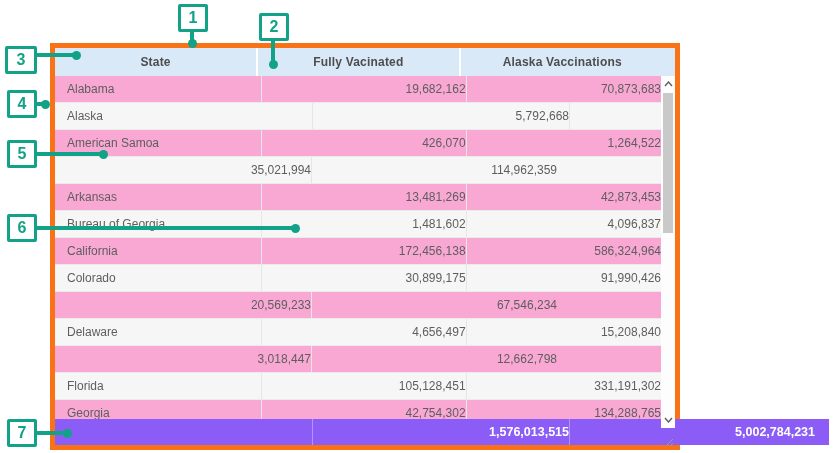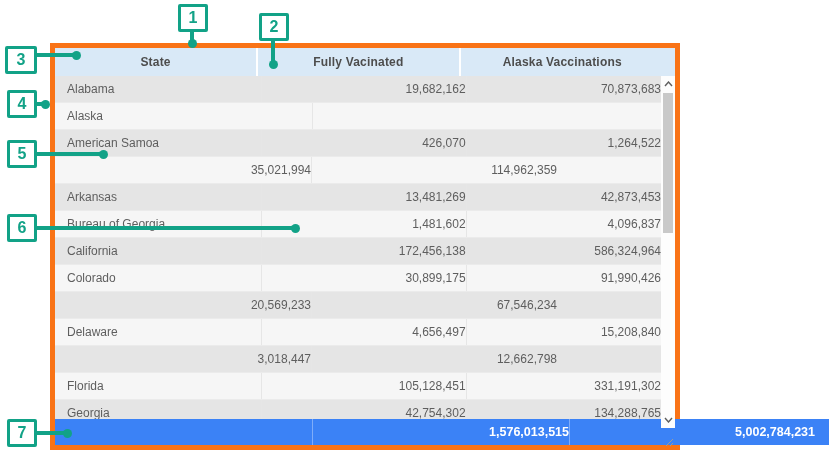--- a/index.html
+++ b/index.html
@@ -18,33 +18,33 @@
   .th {
     box-sizing:border-box; display:flex; align-items:center; justify-content:center;
     font-size:12px; font-weight:bold; color:#4d4d4d; letter-spacing:.2px;
     border-right:2px solid #ffffff;
   }
   .gut { width:14px; border-right:none !important; }
   .c1 { width:258px; } .c2 { width:257px; } .c3 { width:259px; }
   .th.c3 { border-right:none; }
 
   .tbody { }
-  .tr { display:flex; height:27px; box-sizing:border-box; border-bottom:1px solid #ebebeb; background:#e5e5e5; }
+  .tr { display:flex; height:27px; box-sizing:border-box; border-bottom:1px solid #ebebeb; background:#f9a8d4; }
   .tr:nth-child(even) { background:#f6f6f6; }
   .td {
     box-sizing:border-box; display:flex; align-items:center;
     font-size:12px; color:#5e5e5e;
   }
   .td.c1 { padding-left:12px; border-right:1px solid #e6e6e6; }
   .td.c2 { justify-content:flex-end; border-right:1px solid #e6e6e6; }
   .td.c3 { justify-content:flex-end; padding-right:14px; }
 
   .total {
     position:absolute; left:0; bottom:0; height:26px; width:774px;
-    display:flex; background:#3b82f6;
+    display:flex; background:#8b5cf6;
   }
   .total .td { color:#ffffff; font-weight:bold; font-size:12.5px; }
   .total .td.c1 { border-right:1px solid rgba(255,255,255,.35); }
   .total .td.c2 { border-right:1px solid rgba(255,255,255,.35); }
 
   
   .scrollbar { position:absolute; top:28px; right:0; width:14px; height:352px; background:#fdfdfd; }
   .scroll-arrow { position:absolute; left:0; width:14px; height:14px; display:flex; align-items:center; justify-content:center; }
   .scroll-arrow.up { top:1px; }
   .scroll-arrow.down { bottom:1px; }
@@ -75,20 +75,21 @@
   </div>
 
   <div class="tbody">
     <div class="tr">
       <div class="td c1">Alabama</div>
       <div class="td c2">19,682,162</div>
       <div class="td c3">70,873,683</div>
     </div>
     <div class="tr">
       <div class="td c1">Alaska</div>
+      <div class="td c2">5,792,668</div>
     </div>
     <div class="tr">
       <div class="td c1">American Samoa</div>
       <div class="td c2">426,070</div>
       <div class="td c3">1,264,522</div>
     </div>
     <div class="tr">
       <div class="td c2">35,021,994</div>
       <div class="td c3">114,962,359</div>
     </div>

